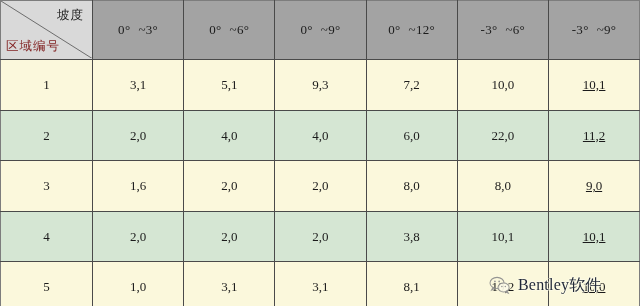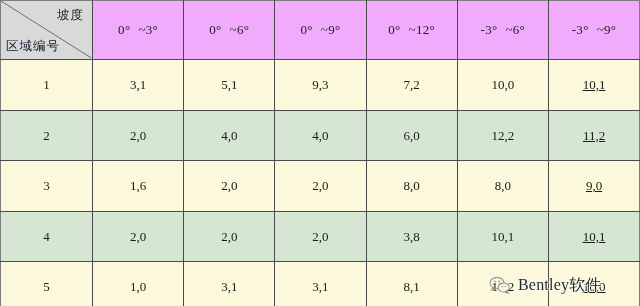--- a/index.html
+++ b/index.html
@@ -49,21 +49,21 @@
   table.grid tr:first-child th { border-top-color: #7d7d7d; }
   table.grid tr td:first-child,
   table.grid tr th:first-child { border-left-color: #7d7d7d; }
   table.grid tr td:last-child,
   table.grid tr th:last-child { border-right-color: #7d7d7d; text-decoration: underline; }
   table.grid tr:last-child td { border-bottom-color: #7d7d7d; }
 
   
   thead th {
     height: 58px;
-    background: #f0abfc;
+    background: #a3a3a3;
     font-size: 13px;
     letter-spacing: 0.3px;
   }
 
   th.corner {
     position: relative;
     background: #d9d9d9;
     overflow: hidden;
     padding: 0;
   }
@@ -79,21 +79,21 @@
     font-size: 12.5px;
     color: #1b1b1b;
     font-family: "DejaVu Sans", "Liberation Sans", sans-serif;
     letter-spacing: 1px;
   }
   th.corner .lbl-zone {
     position: absolute;
     left: 5px;
     bottom: 6px;
     font-size: 12.5px;
-    color: #0f172a;
+    color: #7f1d1d;
     font-family: "DejaVu Sans", "Liberation Sans", sans-serif;
     letter-spacing: 1px;
   }
 
   .deg-range {
     display: inline-block;
     white-space: nowrap;
     font-family: "Liberation Serif", "DejaVu Serif", serif;
   }
   .deg-range .lo { margin-right: 8px; }
@@ -207,21 +207,21 @@
         <td>7,2</td>
         <td>10,0</td>
         <td>10,1</td>
       </tr>
       <tr class="band-green">
         <td class="idx">2</td>
         <td>2,0</td>
         <td>4,0</td>
         <td>4,0</td>
         <td>6,0</td>
-        <td>12,2</td>
+        <td>22,0</td>
         <td>11,2</td>
       </tr>
       <tr class="band-cream">
         <td class="idx">3</td>
         <td>1,6</td>
         <td>2,0</td>
         <td>2,0</td>
         <td>8,0</td>
         <td>8,0</td>
         <td>9,0</td>

